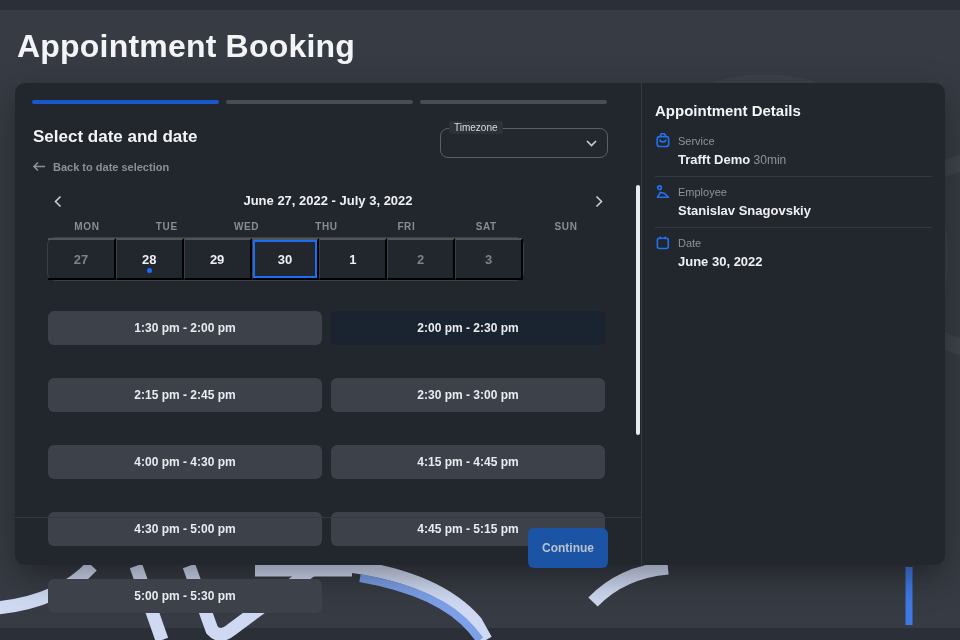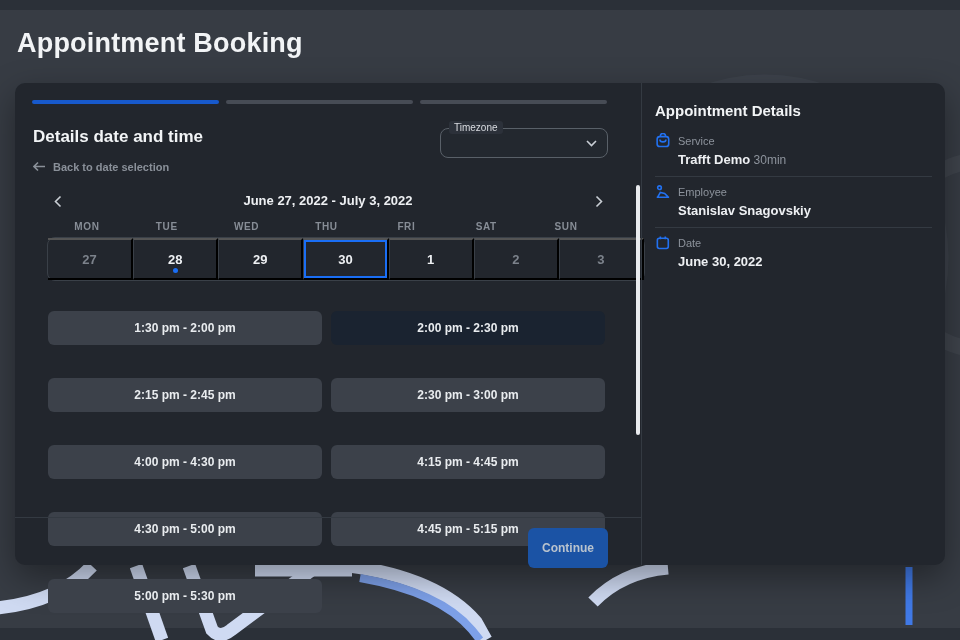--- a/index.html
+++ b/index.html
@@ -6,21 +6,21 @@
   html,body { width:960px; height:640px; overflow:hidden; }
   body {
     font-family:"Liberation Sans","DejaVu Sans",sans-serif;
     background:#373c44; position:relative;
     -webkit-font-smoothing:antialiased;
   }
   .strip-top { position:absolute; left:0; top:0; width:960px; height:10px; background:#2b3038; }
   .strip-bottom { position:absolute; left:0; top:628px; width:960px; height:12px; background:#2b3038; }
   .decor { position:absolute; left:0; top:0; pointer-events:none; }
   .page-title {
-    position:absolute; left:17px; top:28px; font-size:27px; font-weight:bold;
+    position:absolute; left:17px; top:28px; font-size:32px; font-weight:bold;
     color:#f2f4f6; letter-spacing:.2px;
   }
   .modal {
     position:absolute; left:15px; top:83px; width:930px; height:482px;
     background:#22262d; border-radius:10px; box-shadow:0 12px 34px rgba(0,0,0,.38);
   }
   .main { position:absolute; left:0; top:0; width:626px; height:482px; }
   .vdivider { position:absolute; left:626px; top:0; width:1px; height:482px; background:#343a42; }
 
   
@@ -44,21 +44,21 @@
   .week-range { position:absolute; left:0; top:110px; width:626px; text-align:center;
     font-size:13px; font-weight:bold; color:#eef0f3; }
   .nav-btn { position:absolute; top:108px; width:20px; height:20px; background:none; border:none;
     cursor:pointer; display:flex; align-items:center; justify-content:center; }
   .nav-prev { left:33px; } .nav-next { left:574px; }
 
   .weekdays { position:absolute; left:32px; top:138px; width:559px; display:grid;
     grid-template-columns:repeat(7,1fr); }
   .weekdays span { text-align:center; font-size:10px; font-weight:bold; letter-spacing:.6px; color:#878d96; }
 
-  .dates { position:absolute; left:32px; top:154px; width:598px; height:44px;
+  .dates { position:absolute; left:32px; top:154px; width:477px; height:44px;
     border:1px solid #3a4048; border-radius:8px; display:grid; grid-template-columns:repeat(7,1fr); }
   .date-cell { position:relative; border-left:1px solid #3a4048; display:flex; align-items:center;
     justify-content:center; font-size:13px; font-weight:bold; color:#eef0f3; cursor:pointer; background:none; }
   .date-cell:first-child { border-left:none; }
   .date-cell.disabled { color:#7c828b; }
   .date-cell.selected { box-shadow:inset 0 0 0 2px var(--accent); }
   .date-dot { position:absolute; left:50%; bottom:5px; width:5px; height:5px; margin-left:-2.5px;
     border-radius:50%; background:var(--accent); }
 
   
@@ -113,21 +113,21 @@
 
 <div class="modal">
   <div class="main">
 
     <div class="progress" id="progress">
         <div class="seg on"></div>
         <div class="seg"></div>
         <div class="seg"></div>
       </div>
 
-    <h2 class="step-heading">Details date and time</h2>
+    <h2 class="step-heading">Select date and date</h2>
 
     <a class="back-link">
       <svg width="13" height="11" viewBox="0 0 13 11">
         <path d="M12 5.5 H1.5 M5 1.5 L1 5.5 L5 9.5" fill="none" stroke="#8a9099" stroke-width="1.6"></path>
       </svg>
       <span>Back to date selection</span>
     </a>
 
     <div class="tz">
       <span class="tz-label">Timezone</span>

